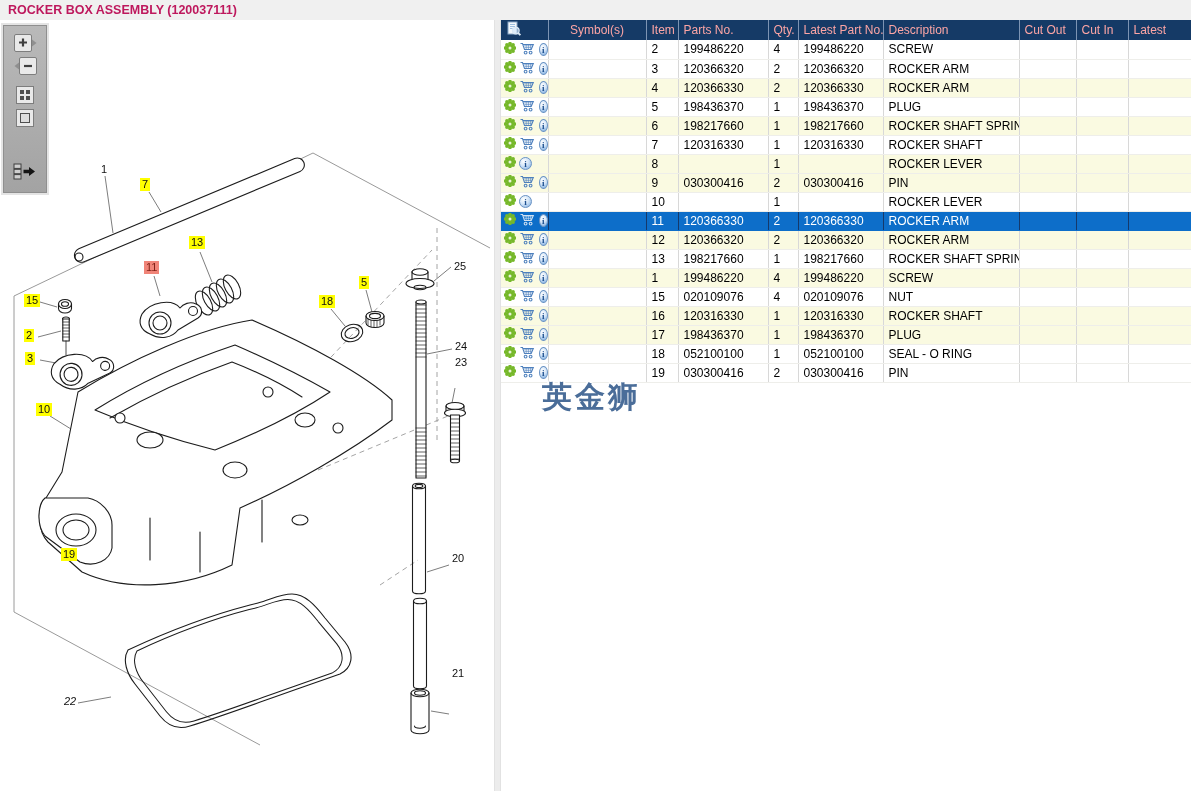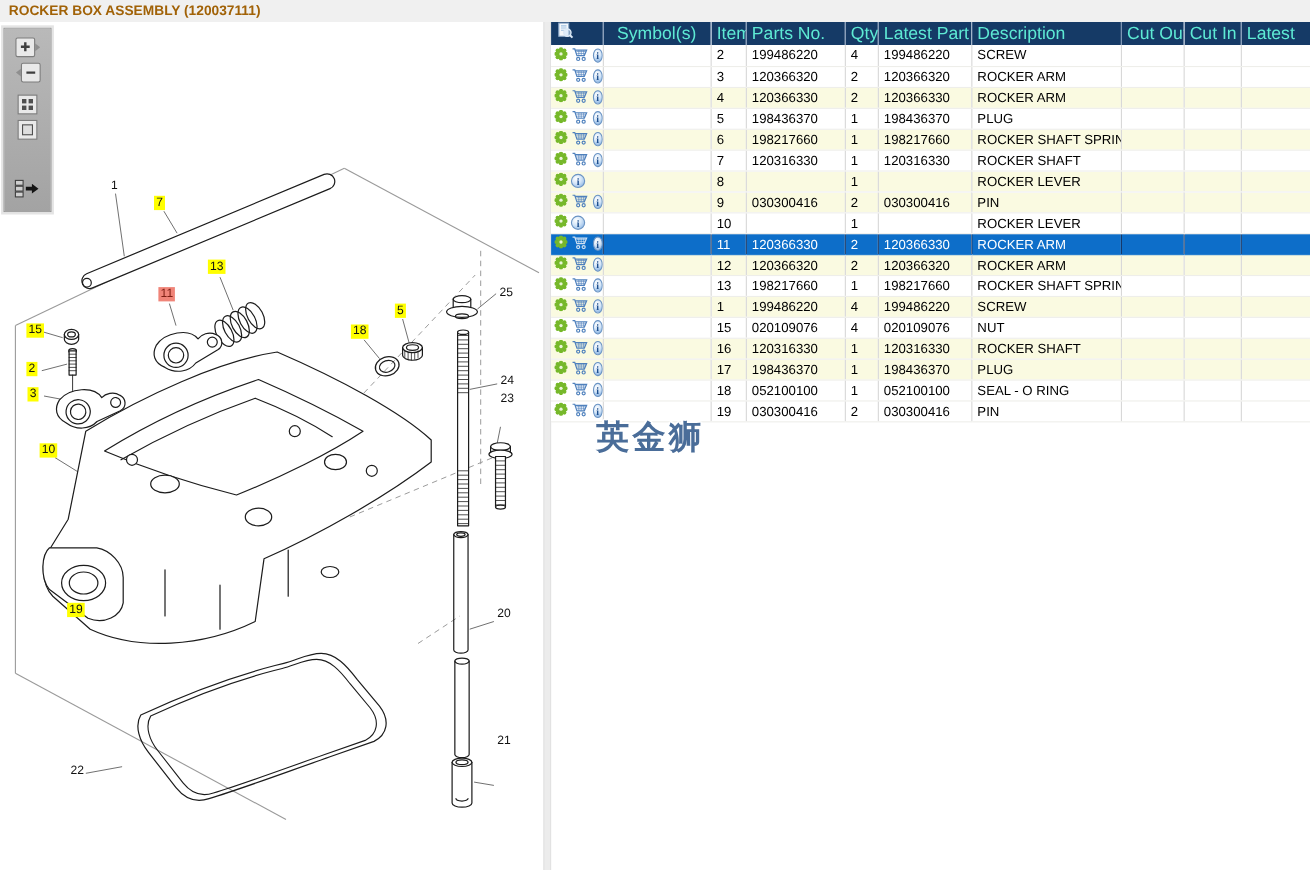--- a/index.html
+++ b/index.html
@@ -7,21 +7,21 @@
     position:relative;width:1191px;height:791px;overflow:hidden;
     background:#ffffff;font-family:"Liberation Sans",sans-serif;
   }
   
   .titlebar{
     position:absolute;left:0;top:0;width:1191px;height:20px;
     background:#f0f0f0;box-sizing:border-box;
   }
   .titlebar span{
     display:inline-block;padding-left:8px;line-height:20px;
-    font-size:12.5px;font-weight:bold;color:#a16207;
+    font-size:12.5px;font-weight:bold;color:#be185d;
   }
   
   .diagram-panel{position:absolute;left:0;top:20px;width:494px;height:771px;background:#fff;}
   svg.drawing{position:absolute;left:0;top:0;}
   
   .toolbar{
     position:absolute;left:3px;top:5px;width:42px;height:166px;
     background:linear-gradient(180deg,#b9b9b9,#a3a3a3);
     border:1px solid #8f8f8f;outline:2px solid #e4e4e4;z-index:30;
   }
@@ -32,21 +32,21 @@
     background:#ececec;border-left:1px solid #e2e2e2;border-right:1px solid #e2e2e2;
     box-sizing:border-box;cursor:col-resize;
   }
   
   table.parts-table{
     position:absolute;left:501px;top:20px;width:690px;
     border-collapse:collapse;table-layout:fixed;
     font-size:12px;color:#000;
   }
   .parts-table th{
-    background:#153a66;color:#5eead4;font-weight:normal;font-size:16px;
+    background:#153a66;color:#fca5a5;font-weight:normal;font-size:12px;
     height:20px;text-align:left;padding:0 0 0 5px;overflow:hidden;white-space:nowrap;
     border-left:1px solid #7d94b3;box-sizing:border-box;
   }
   .parts-table th:first-child{border-left:none;}
   .parts-table th.c-symbols{text-align:center;padding-left:0;}
   .parts-table td{
     height:19px;padding:0 0 0 5px;overflow:hidden;white-space:nowrap;
     border-bottom:1px solid #eeeeea;border-left:1px solid #d8d8d8;
     background:#fff;box-sizing:border-box;
   }
@@ -940,16 +940,16 @@
     <div class="co highlight" style="left: 25px; top: 352px;">3</div>
     <div class="co highlight" style="left: 359px; top: 276px;">5</div>
     <div class="co highlight" style="left: 319px; top: 295px;">18</div>
     <div class="co plain" style="left: 452px; top: 260px;">25</div>
     <div class="co plain" style="left: 453px; top: 340px;">24</div>
     <div class="co plain" style="left: 453px; top: 356px;">23</div>
     <div class="co highlight" style="left: 36px; top: 403px;">10</div>
     <div class="co highlight" style="left: 61px; top: 548px;">19</div>
     <div class="co plain" style="left: 450px; top: 552px;">20</div>
     <div class="co plain" style="left: 450px; top: 667px;">21</div>
-    <div class="co plain" style="left: 62px; top: 695px;">22</div>
+    <div class="co plain" style="left: 62px; top: 695px; font-style: italic;">22</div>
   </div>
 
 <div class="watermark">英金狮</div>
 
 </body></html>

